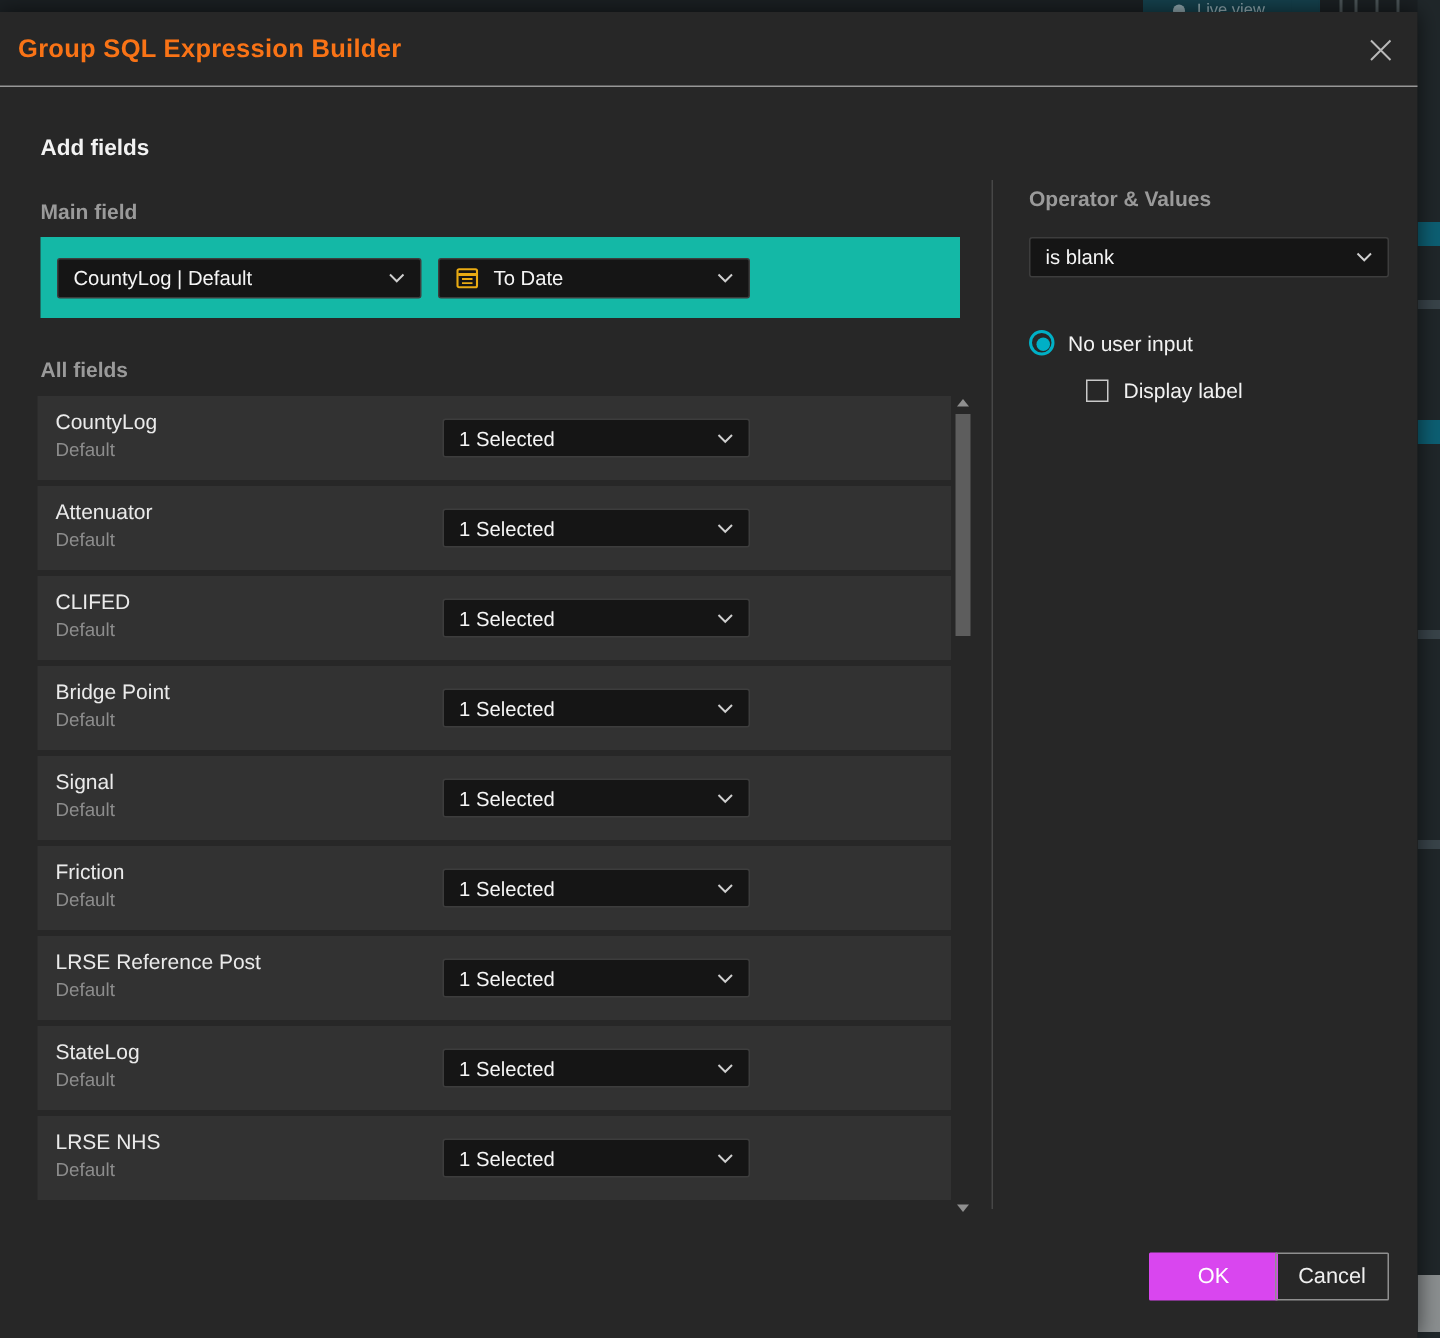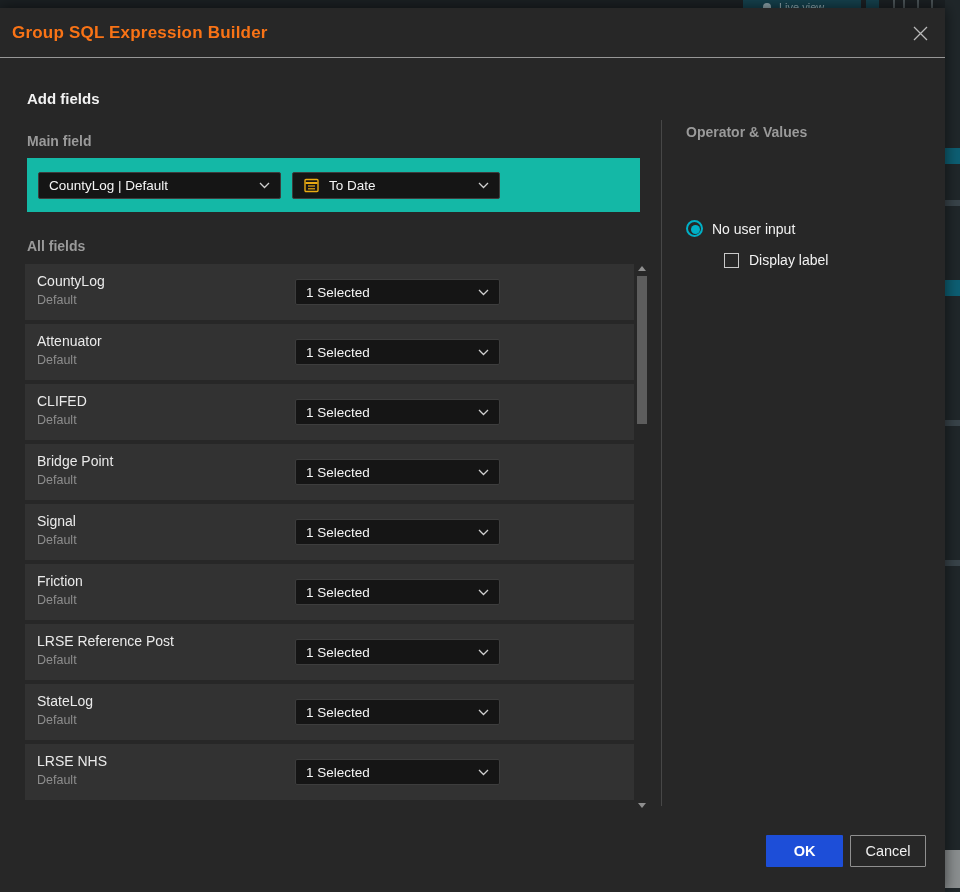--- a/index.html
+++ b/index.html
@@ -7,21 +7,21 @@
   body {
     font-family:"Liberation Sans", sans-serif;
     background:#1b2023;
     position:relative;
     color:#eee;
   }
 
   
   .backdrop-top { position:absolute; top:0; left:0; width:960px; height:8px; background:#1b2023; overflow:hidden; }
   .bt-teal { position:absolute; top:0; height:8px; background:#15414d; }
-  .bt-live { left:743px; width:118px; }
+  .bt-live { left:762px; width:118px; }
   .bt-live .lbl { position:absolute; left:36px; top:1px; font-size:11px; color:#93aab1; white-space:nowrap; }
   .bt-live .dot { position:absolute; left:20px; top:3px; width:8px; height:8px; border-radius:50%; background:#8da4ab; }
   .bt-tab1 { left:848px; width:13px; }
   .bt-tab2 { left:866px; width:13px; }
   .bt-line { position:absolute; top:0; width:2px; height:8px; background:#4b5457; }
   .backdrop-right { position:absolute; top:0; left:945px; width:15px; height:892px; background:#20272a; overflow:hidden; }
   .br-block { position:absolute; left:0; width:15px; }
 
   
   .dialog {
@@ -72,21 +72,21 @@
   .radio-row { position:absolute; left:686px; top:212px; display:flex; align-items:center; cursor:pointer; }
   .radio-outer { width:17px; height:17px; border-radius:50%; border:2px solid #00b0c6; position:relative; flex:0 0 auto; }
   .radio-outer.checked::after { content:""; position:absolute; left:3px; top:3px; width:9px; height:9px; border-radius:50%; background:#00b0c6; }
   .radio-row .rlabel { margin-left:9px; font-size:14px; color:#f2f2f2; }
   .check-row { position:absolute; left:708px; top:244px; display:flex; align-items:center; cursor:pointer;margin-left:16px; }
   .checkbox { width:15px; height:15px; border:1.5px solid #c9c9c9; background:transparent; flex:0 0 auto; }
   .check-row .clabel { margin-left:10px; font-size:14px; color:#f2f2f2; }
 
   
   .btn { position:absolute; top:827px; height:32px; font-size:14.5px; display:flex; align-items:center; justify-content:center; cursor:pointer; border-radius:1px; }
-  .btn-ok { left:766px; width:77px; background:#1d4ed8; color:#ffffff;font-weight:bold; }
+  .btn-ok { left:766px; width:86px; background:#d946ef; color:#ffffff; }
   .btn-cancel { left:850px; width:76px; background:transparent; border:1px solid #8f8f8f; color:#efefef; }
 </style>
 </head>
 <body>
 
 <div class="backdrop-top">
   <div class="bt-teal bt-live">
     <span class="dot"></span>
     <span class="lbl">Live view</span>
   </div>
@@ -249,20 +249,26 @@
   <div class="scrollbar">
     <div class="sb-arrow sb-up"></div>
     <div class="sb-thumb"></div>
     <div class="sb-arrow sb-down"></div>
   </div>
 
   <div class="vdivider"></div>
 
   <div class="sub-label lbl-operator">Operator &amp; Values</div>
 
+  <div class="select sel-operator">
+    <span>is blank</span>
+    <svg class="chev" width="11" height="7" viewBox="0 0 11 7">
+      <path d="M1 1 L5.5 5.5 L10 1" stroke="#cfcfcf" stroke-width="1.3" fill="none"></path>
+    </svg>
+  </div>
 
   <div class="radio-row">
     <span class="radio-outer checked" id="radio-outer"></span>
     <span class="rlabel">No user input</span>
   </div>
 
   <div class="check-row">
     <span class="checkbox" id="display-checkbox"></span>
     <span class="clabel">Display label</span>
   </div>

